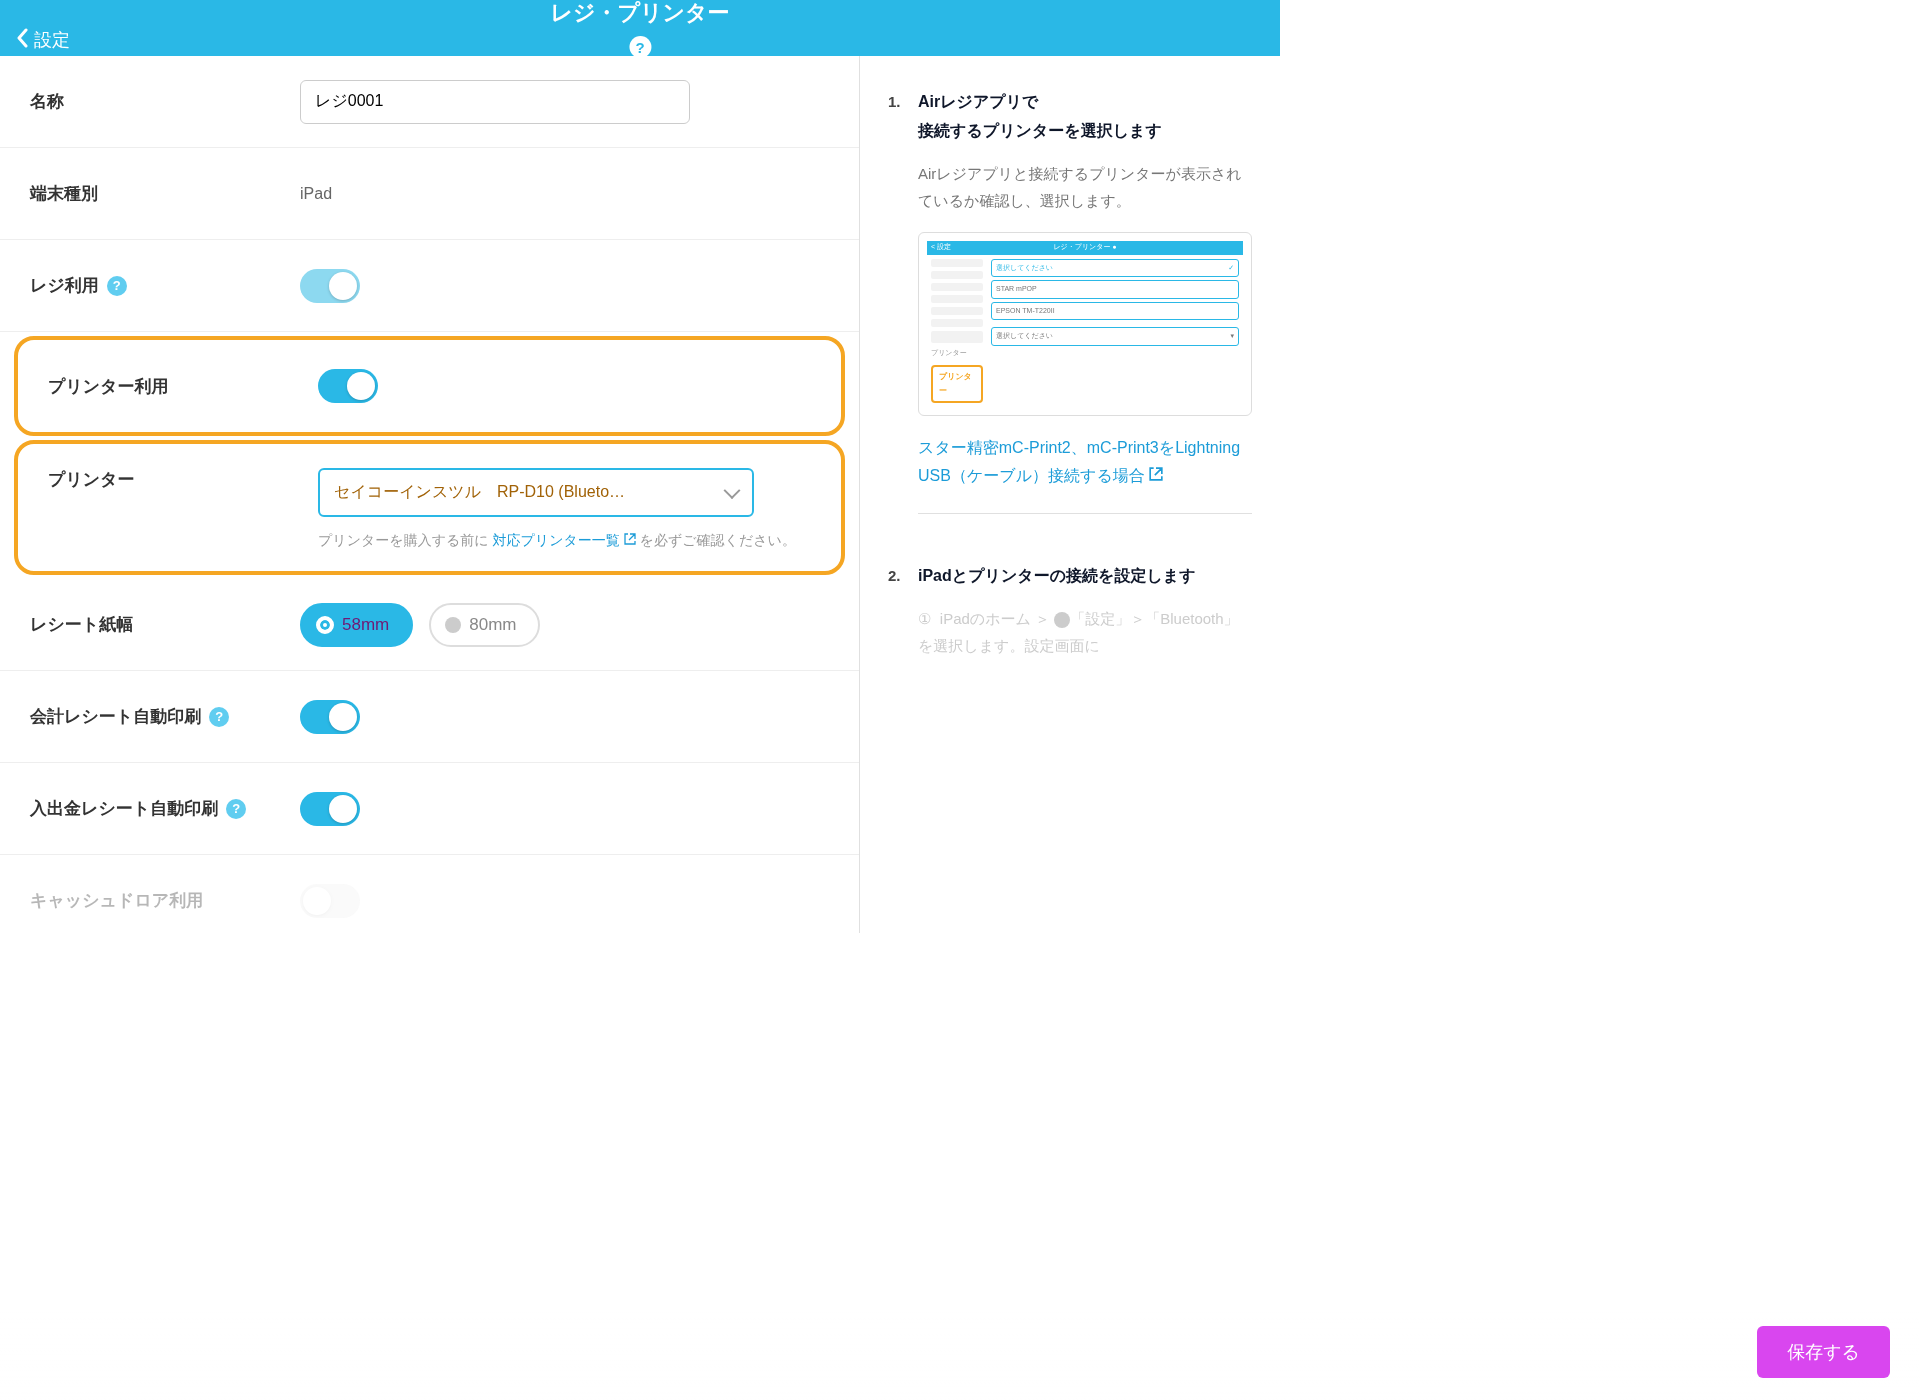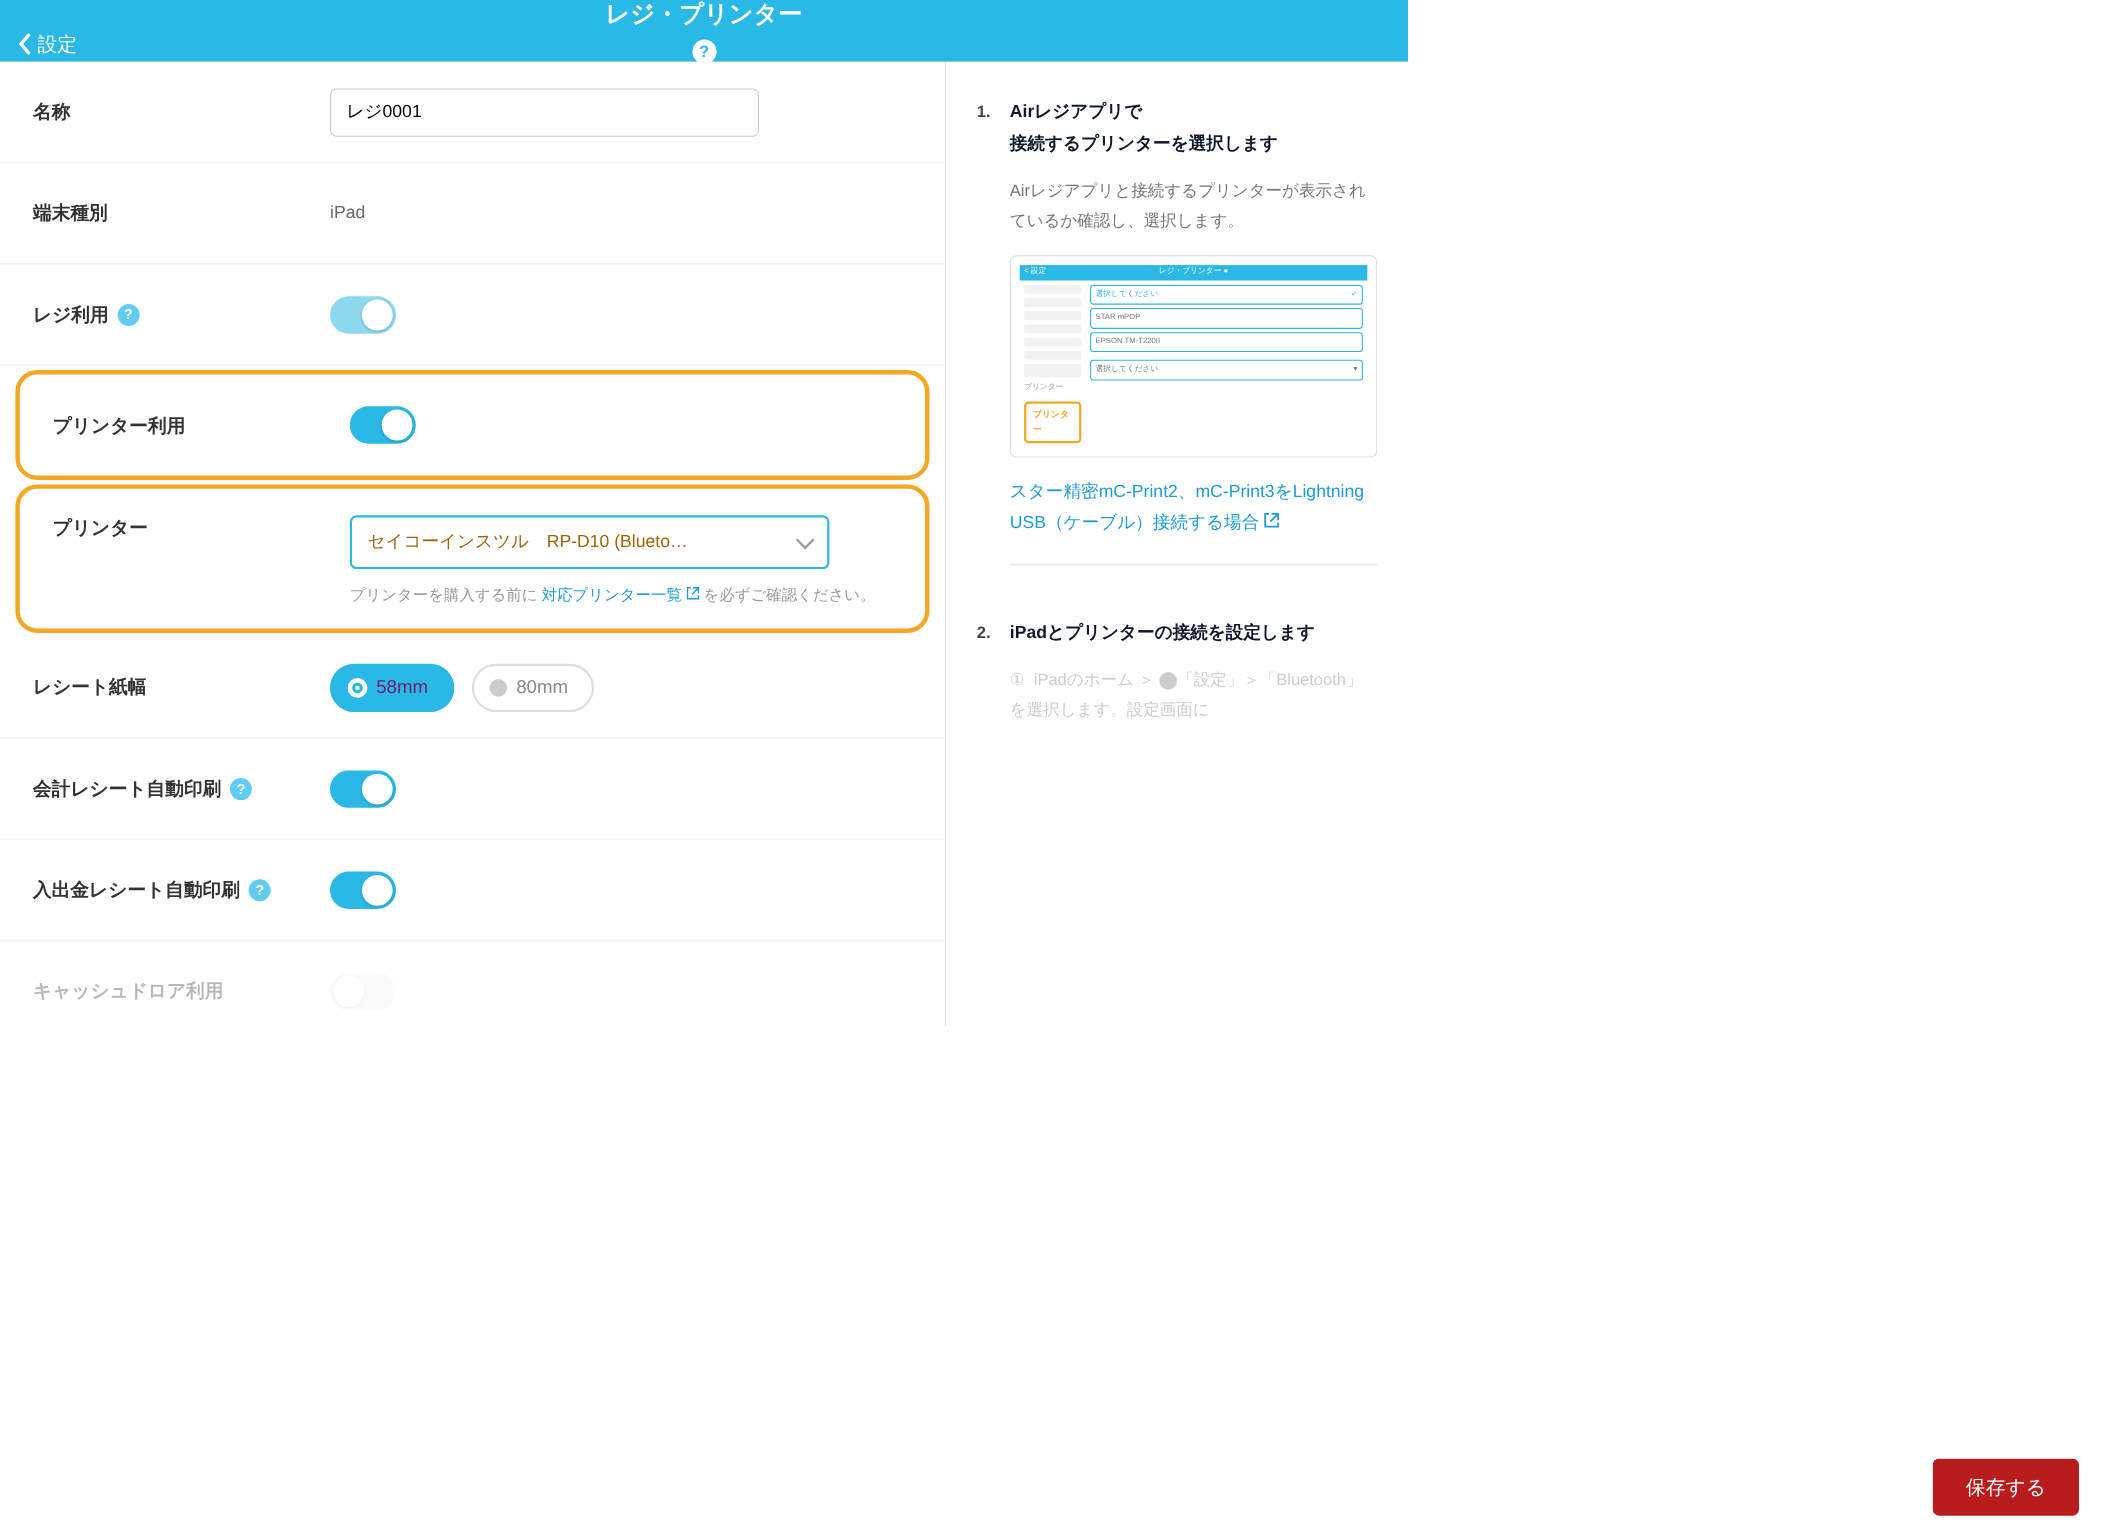--- a/index.html
+++ b/index.html
@@ -14,21 +14,20 @@
 .header {
   background: #2ab8e6;
   color: #fff;
   height: 56px;
   display: flex;
   align-items: center;
   position: relative;
 }
 .back-btn {
   display: flex;
-  align-items: center;
   padding: 0 16px;
   cursor: pointer;
   font-size: 18px;
   font-weight: 500;
   margin-top: 24px;
 }
 .back-btn svg { margin-right: 6px; }
 .header-title {
   position: absolute;
   left: 50%;
@@ -233,21 +232,21 @@
   position: fixed;
   bottom: 0; left:860px; right:0;
   height: 90px;
   background: linear-gradient(rgba(255,255,255,0), rgba(255,255,255,.95));
   pointer-events: none;
 }
 .save-btn {
   position: fixed;
   right: 30px;
   bottom: 22px;
-  background: #b91c1c;
+  background: #d946ef;
   color: #fff;
   border: none;
   border-radius: 6px;
   padding: 14px 30px;
   font-size: 18px;
   font-weight: 500;
   cursor: pointer;
 }
 .gray-icon-circle { display:inline-block; width:16px; height:16px; border-radius:50%; background:#ccc; vertical-align:middle; }
 .ghost-step { color:#ccc; font-size:15px; }

